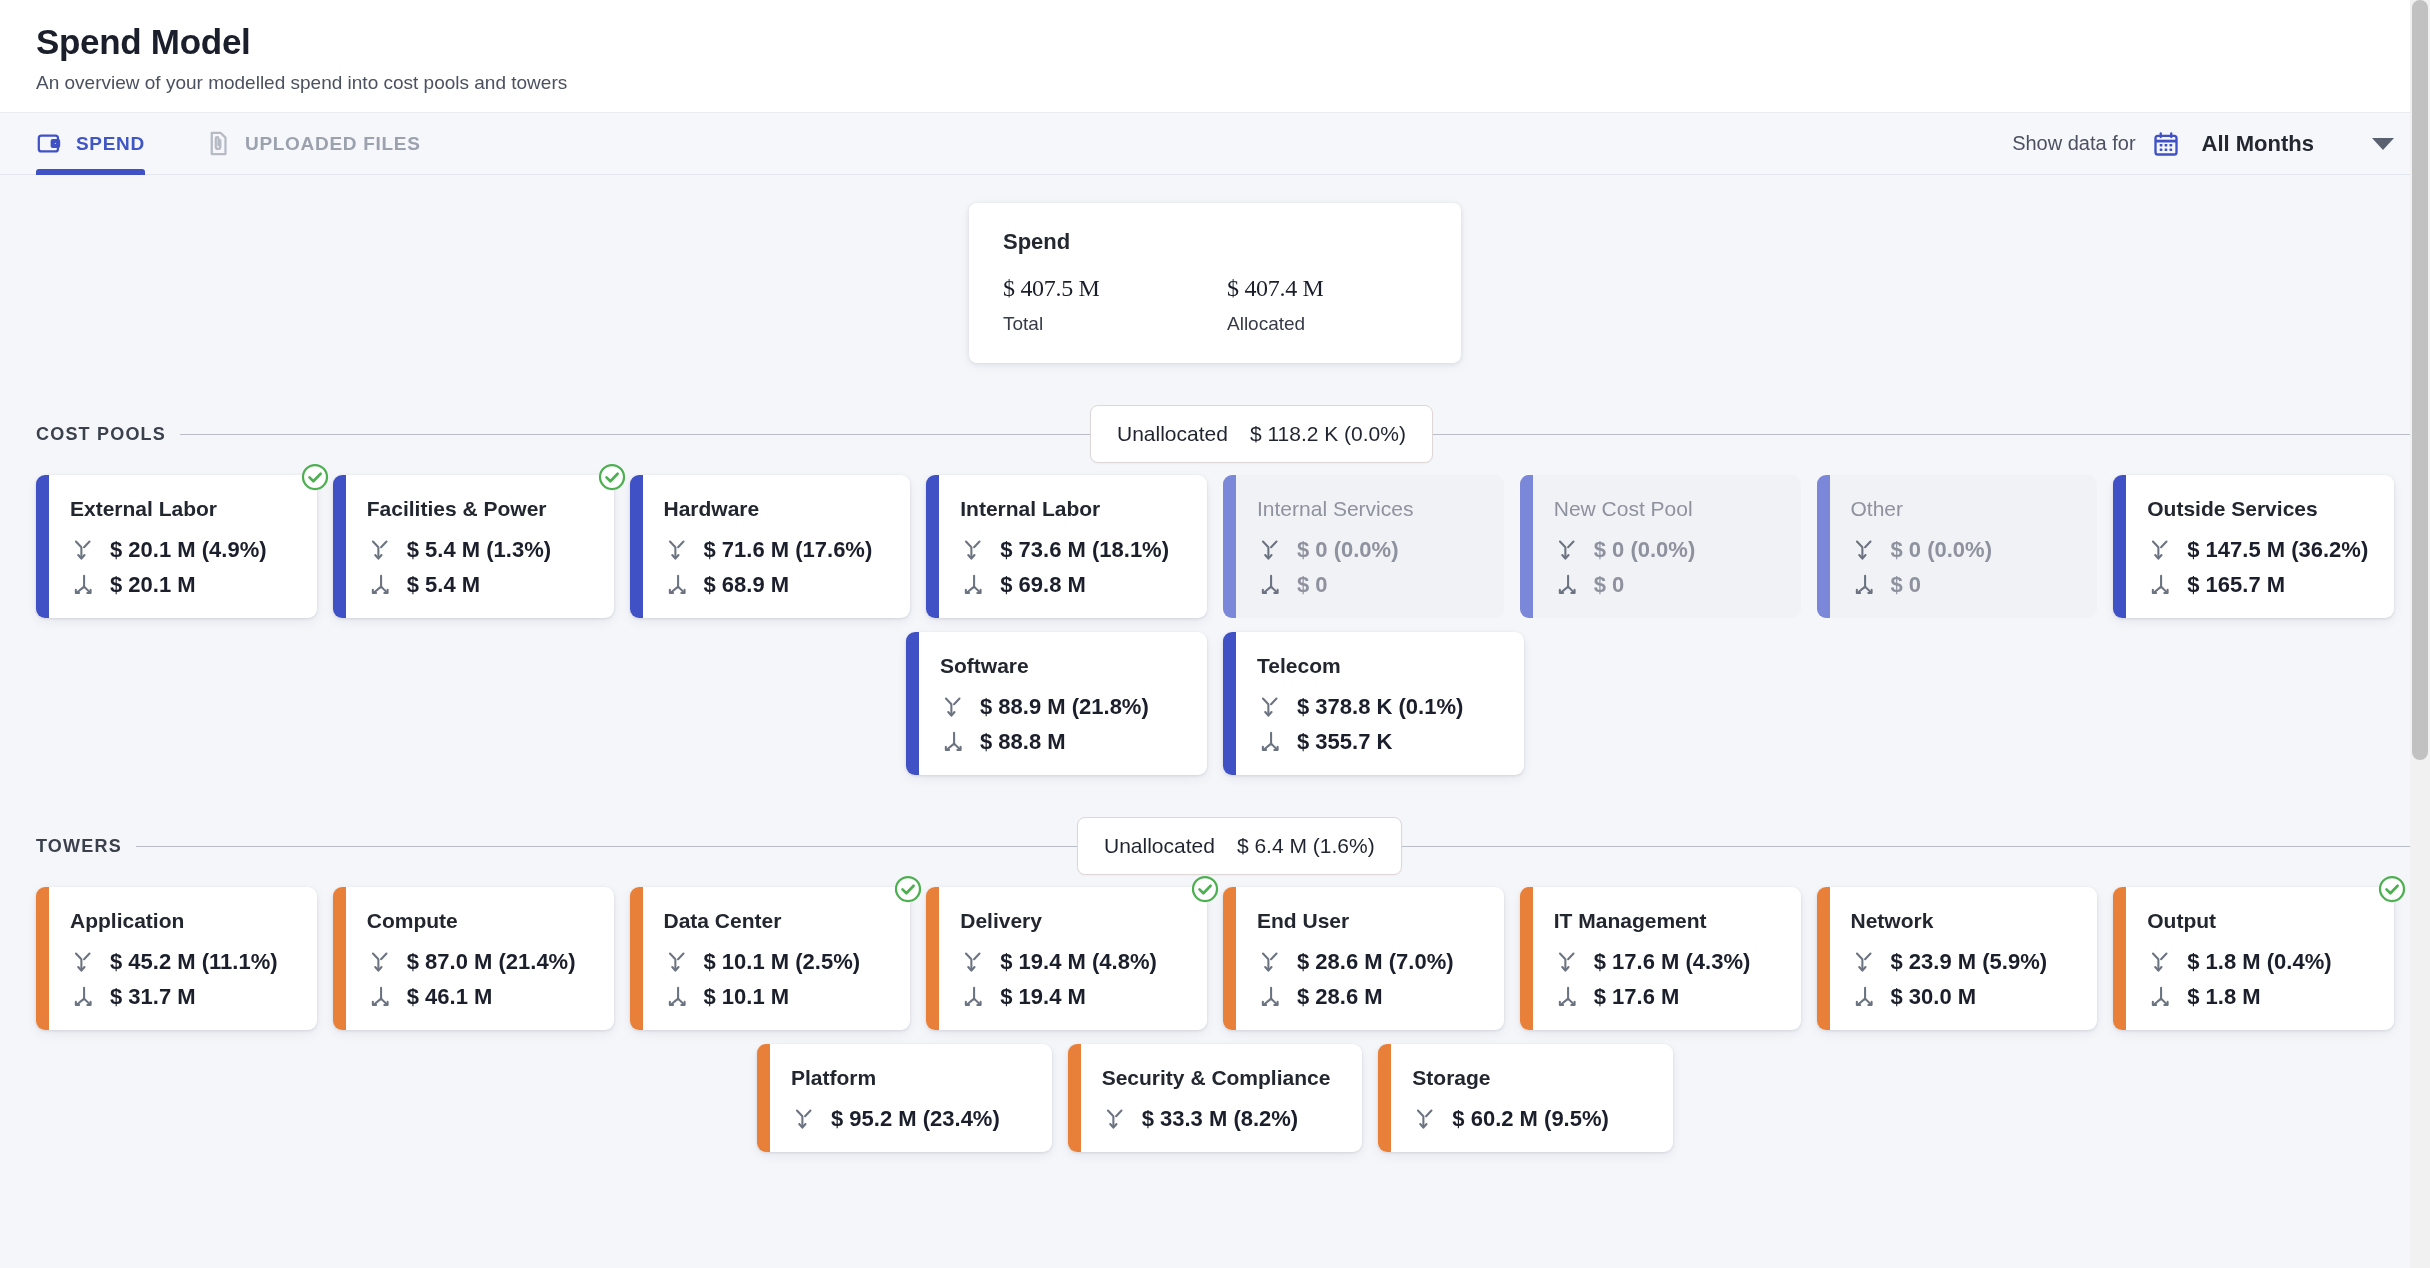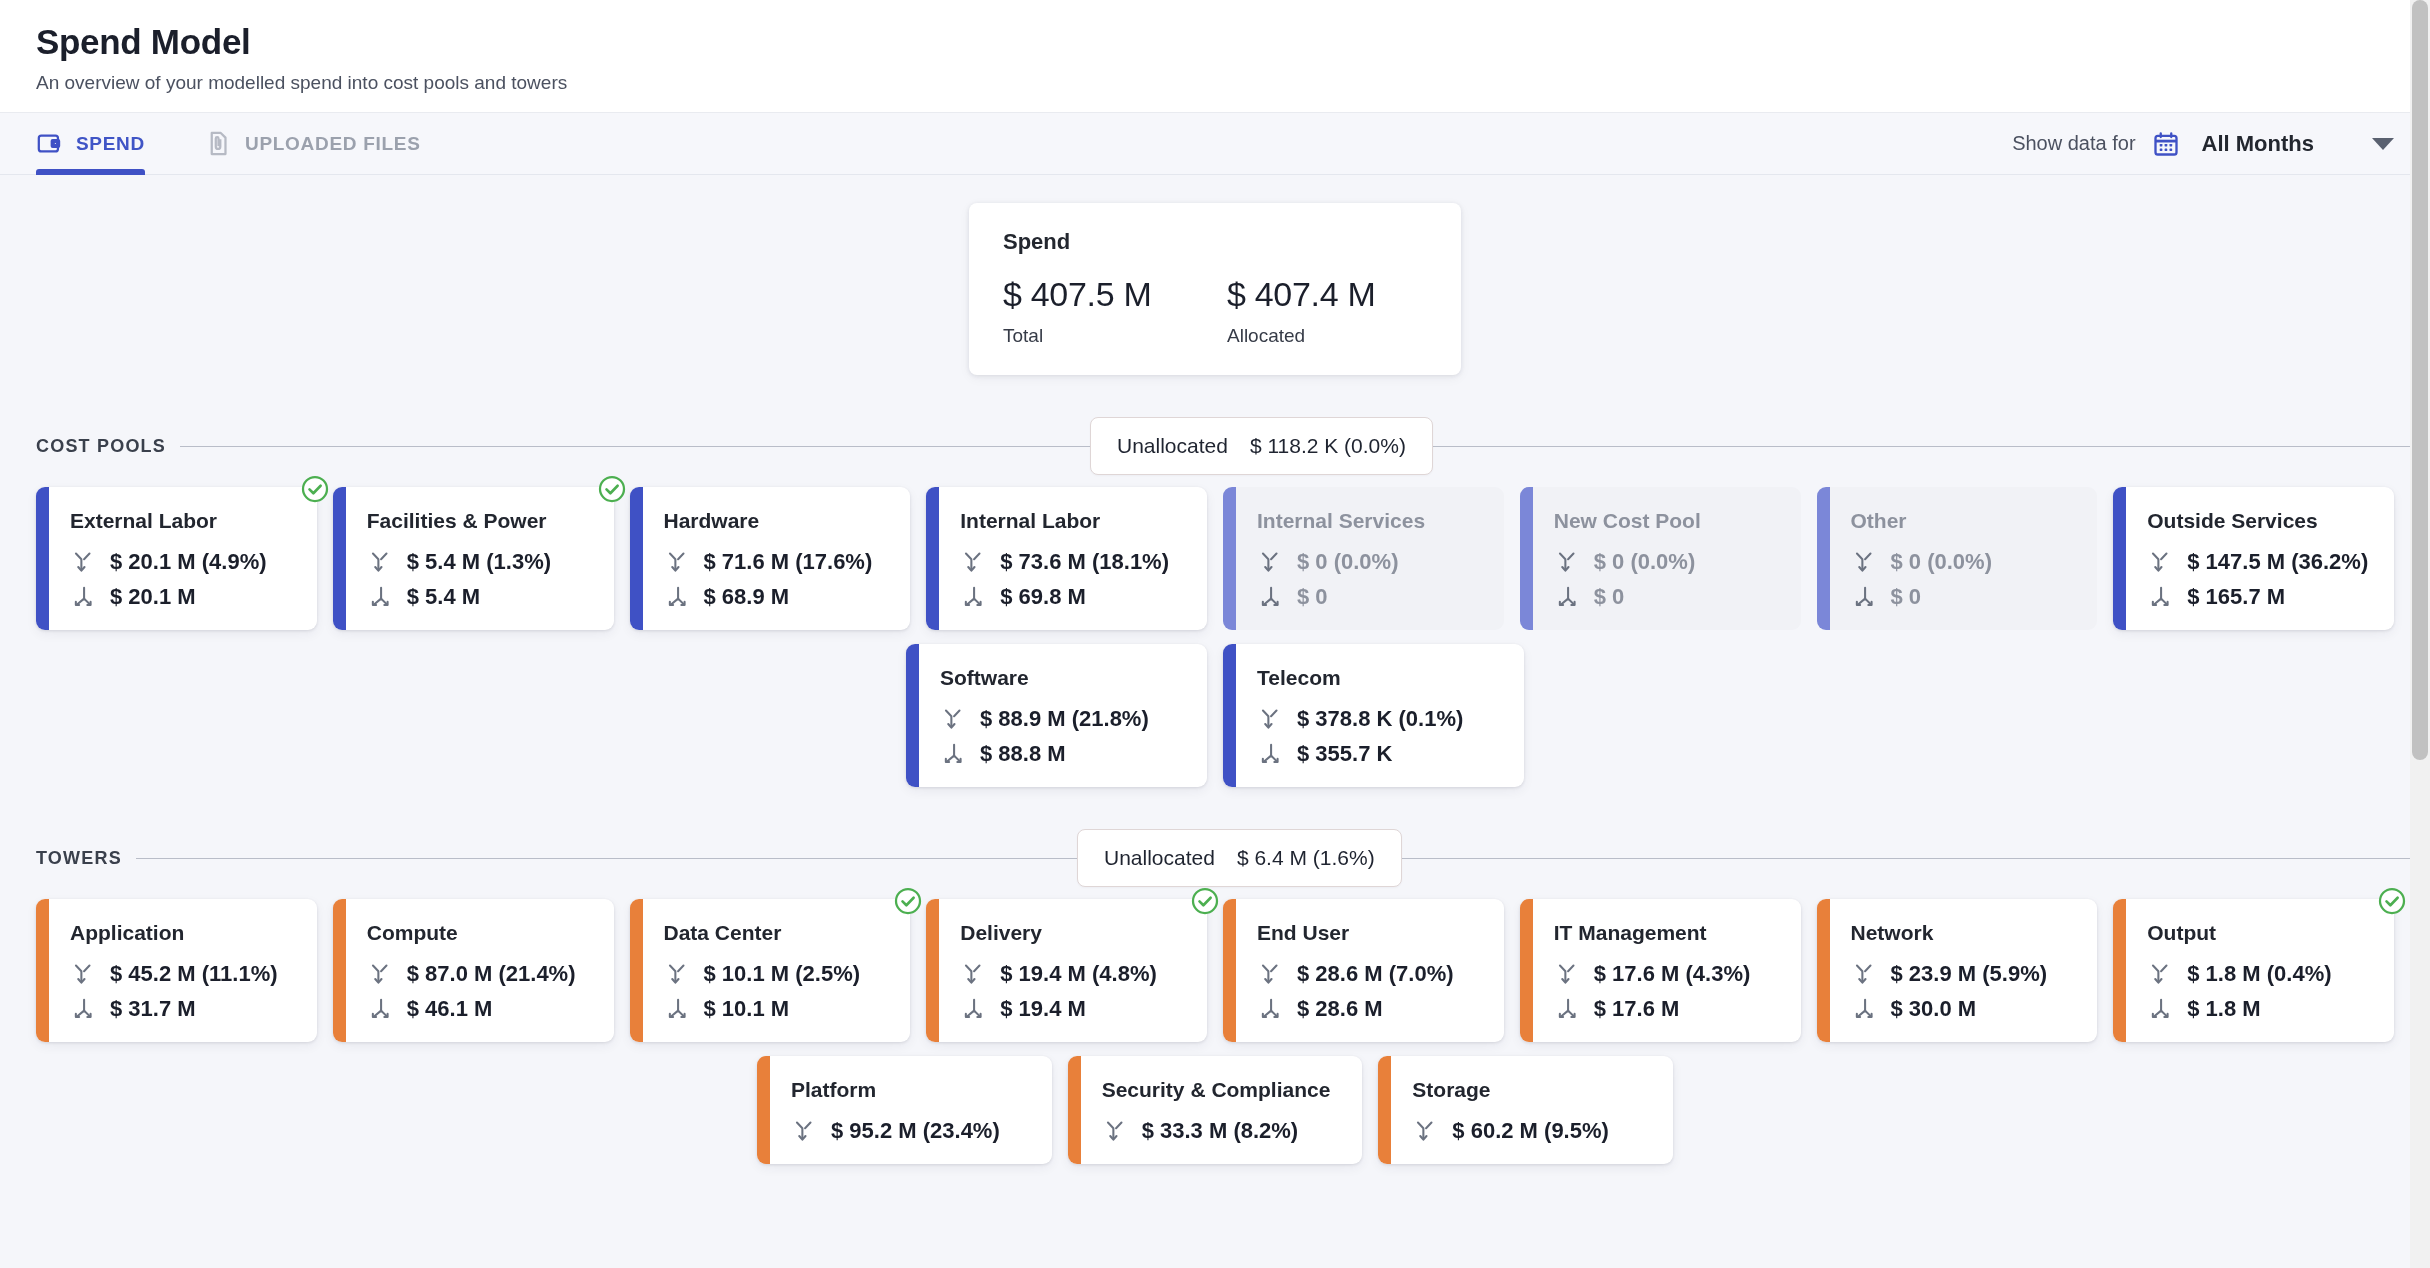--- a/index.html
+++ b/index.html
@@ -86,21 +86,21 @@
   .summary-card {
     background: #fff;
     border-radius: 8px;
     box-shadow: 0 1px 4px rgba(30,35,60,0.10), 0 3px 12px rgba(30,35,60,0.05);
     padding: 26px 34px 28px 34px;
     min-width: 492px;
   }
   .summary-title { font-size: 22px; font-weight: 700; color: #23272f; }
   .summary-cols { display: flex; margin-top: 20px; }
   .summary-col:first-child { min-width: 224px; }
-  .summary-amount { font-size: 34px; font-weight: 400; color: #1b1f2b; letter-spacing: -0.3px; }
+  .summary-amount { font-size: 24px; font-weight: 400; color: #1b1f2b; letter-spacing: -0.3px; font-family: Liberation Serif, serif; }
   .summary-cap { font-size: 19px; color: #363b47; margin-top: 11px; }
 
   
   .section-head {
     position: relative;
     display: flex; align-items: center;
     padding: 0 36px;
     margin-top: 44px;
     height: 54px;
   }
@@ -158,21 +158,21 @@
   .node.dim {
     background: #f1f2f6;
     box-shadow: none;
   }
   .node.dim::before { background: #7b87d8; }
   .node-title {
     font-size: 21px; font-weight: 700; color: #22262f;
     margin-bottom: 16px;
     white-space: nowrap; overflow: hidden; text-overflow: ellipsis;
   }
-  .node.dim .node-title { color: #8d929e; font-weight: 700; }
+  .node.dim .node-title { color: #8d929e; font-weight: 400; }
   .metric { display: flex; align-items: center; gap: 14px; margin-top: 9px; }
   .metric-icon { width: 26px; height: 26px; flex: 0 0 26px; }
   .metric-text {
     font-size: 22px; font-weight: 700; color: #1b1f2b;
     white-space: nowrap;
   }
   .node.dim .metric-text { color: #8d929e; }
   .badge {
     position: absolute;
     top: -13px; right: -13px;

